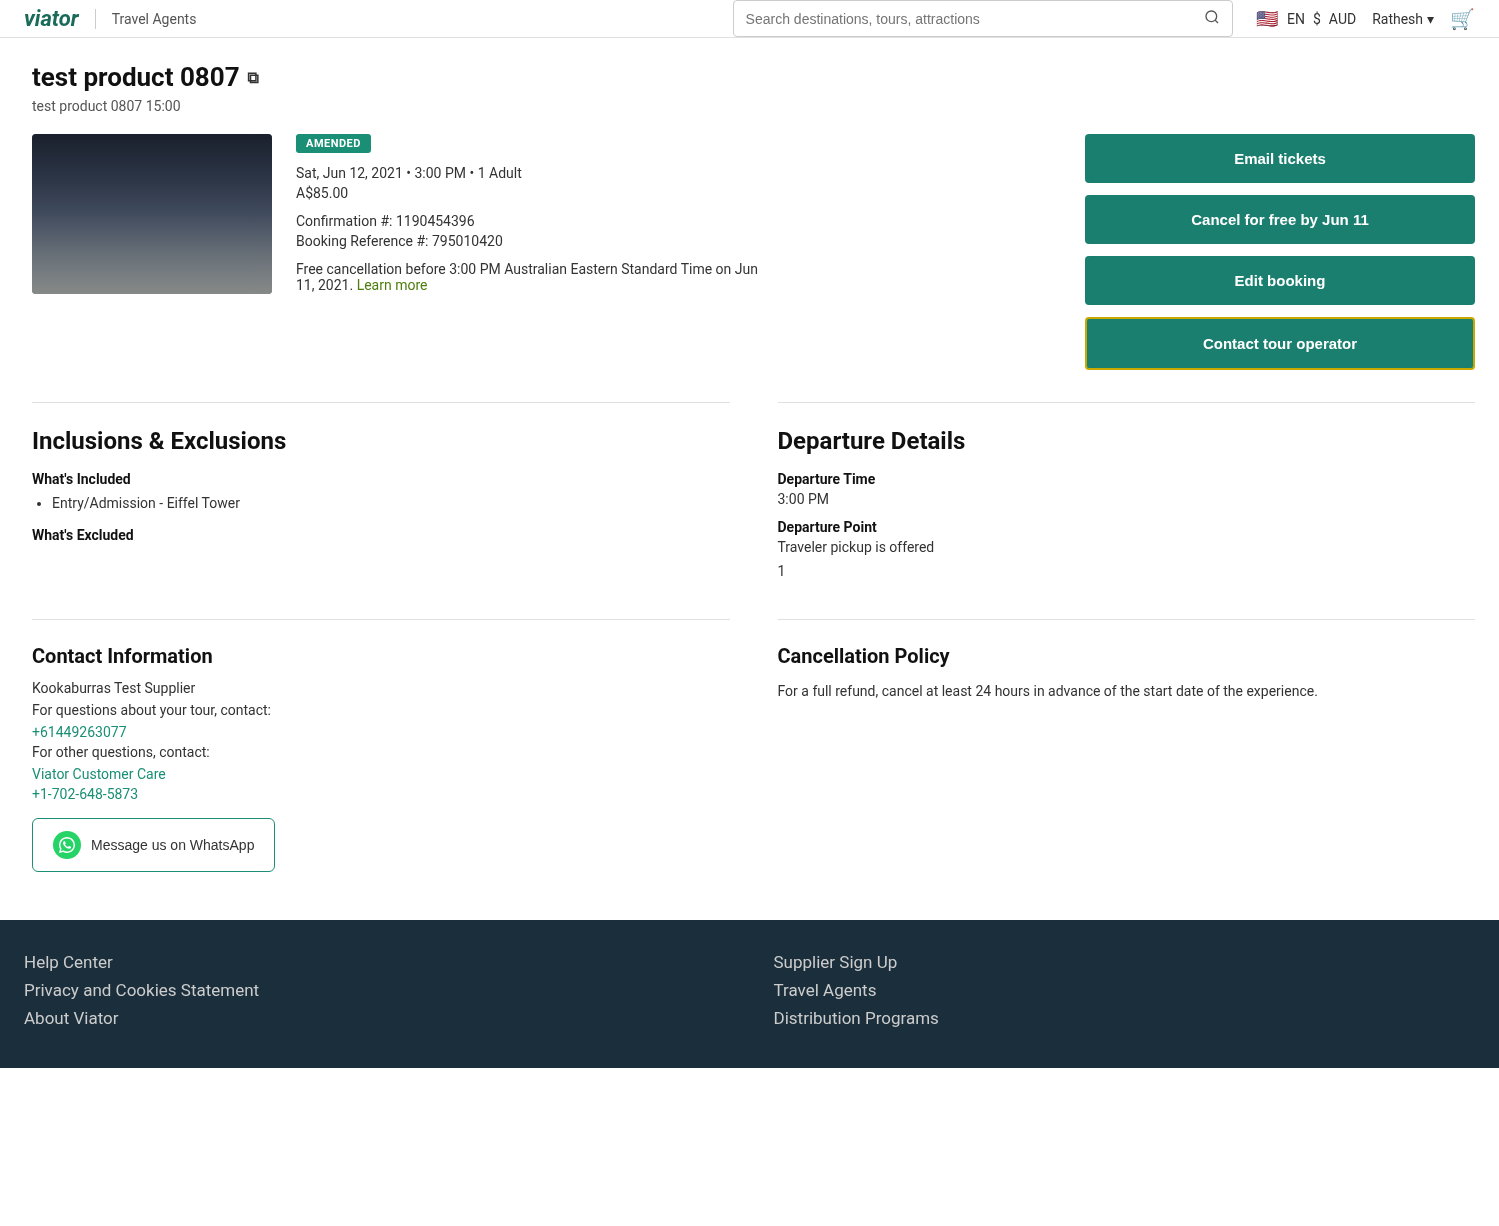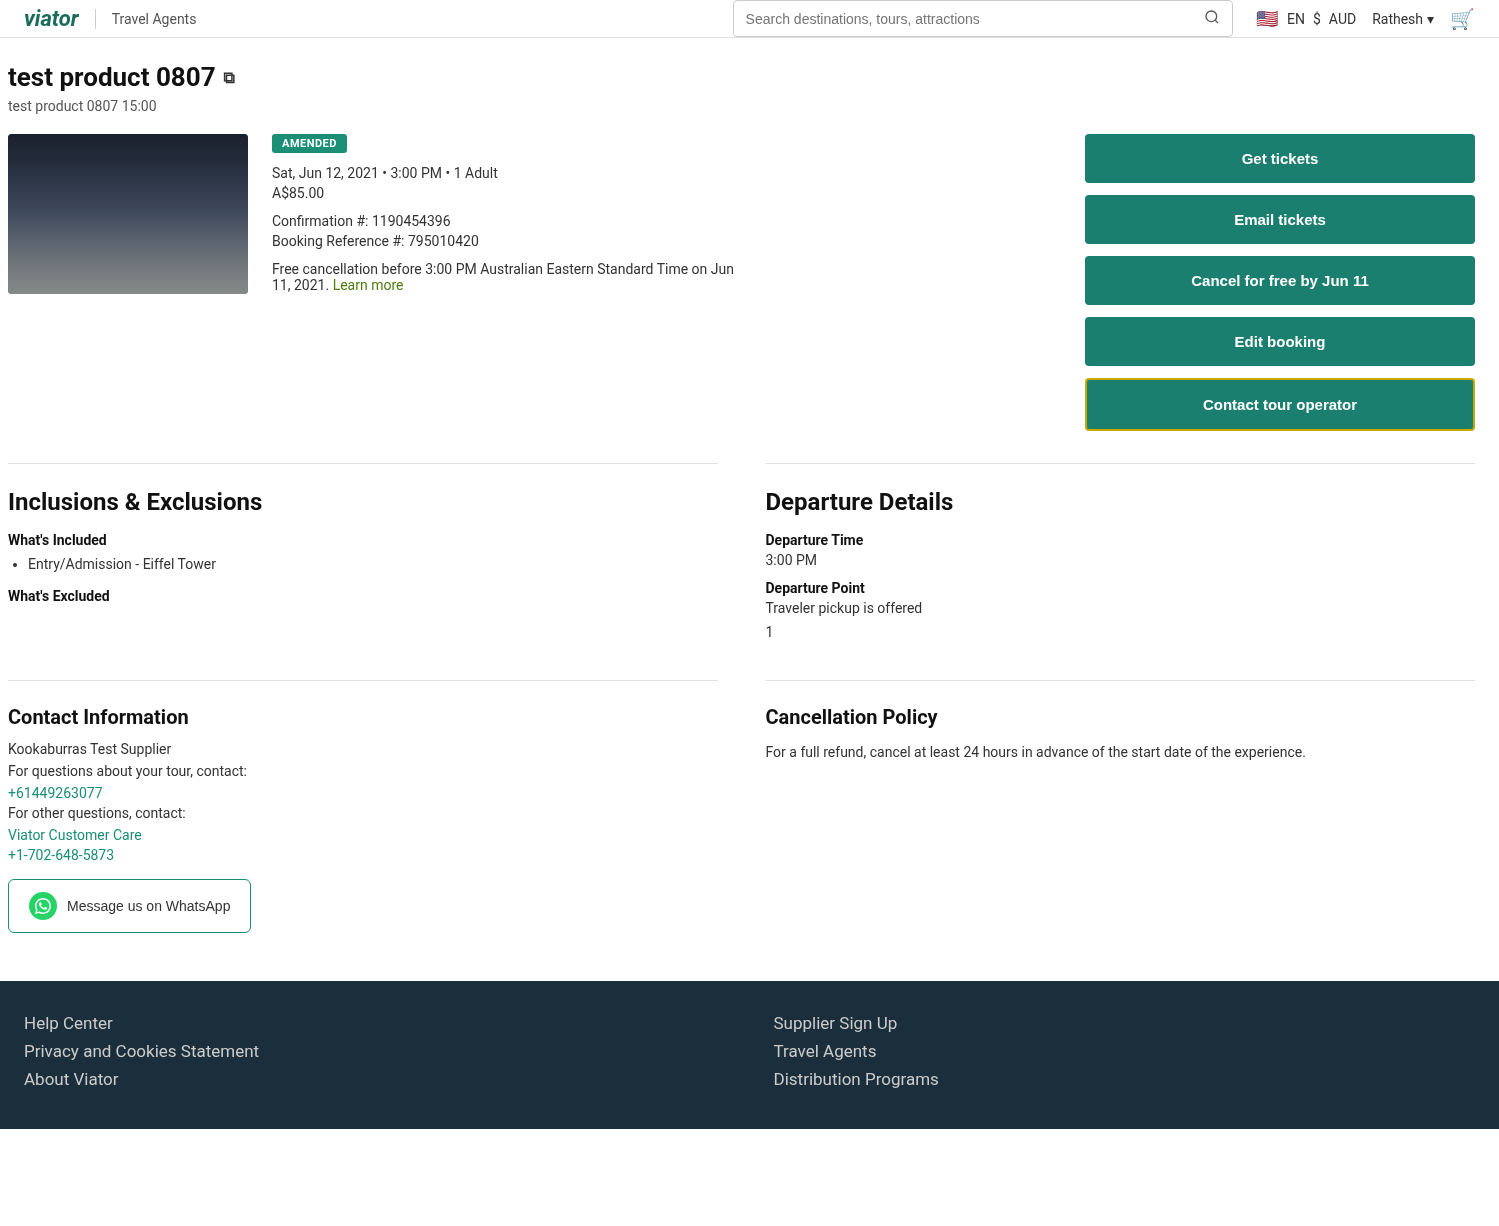--- a/index.html
+++ b/index.html
@@ -72,21 +72,21 @@
       display: flex;
       align-items: center;
       gap: 4px;
       font-size: 14px;
       cursor: pointer;
     }
     .cart-icon { font-size: 20px; }
 
     
     .main-content {
-      padding: 24px 24px 0 8px;
+      padding: 24px 24px 0 32px;
       max-width: 1499px;
     }
 
     .page-title {
       font-size: 26px;
       font-weight: bold;
       color: #111;
       display: flex;
       align-items: center;
       gap: 8px;
@@ -408,21 +408,20 @@
           <span>795010420</span>
         </div>
         <div class="cancellation-text">
           <span>Free cancellation before 3:00 PM Australian Eastern Standard Time on Jun 11, 2021.</span>
           <a href="#" class="learn-more-link">Learn more</a>
         </div>
       </div>
     </div>
 
     <div class="action-buttons">
-      <button class="btn-primary">Get tickets</button>
       <button class="btn-primary">Email tickets</button>
       <button class="btn-primary">Cancel for free by Jun 11</button>
       <button class="btn-primary">Edit booking</button>
       <button class="btn-contact-operator">Contact tour operator</button>
     </div>
   </div>
 
   <div class="info-grid">
 
     <div class="info-column">

